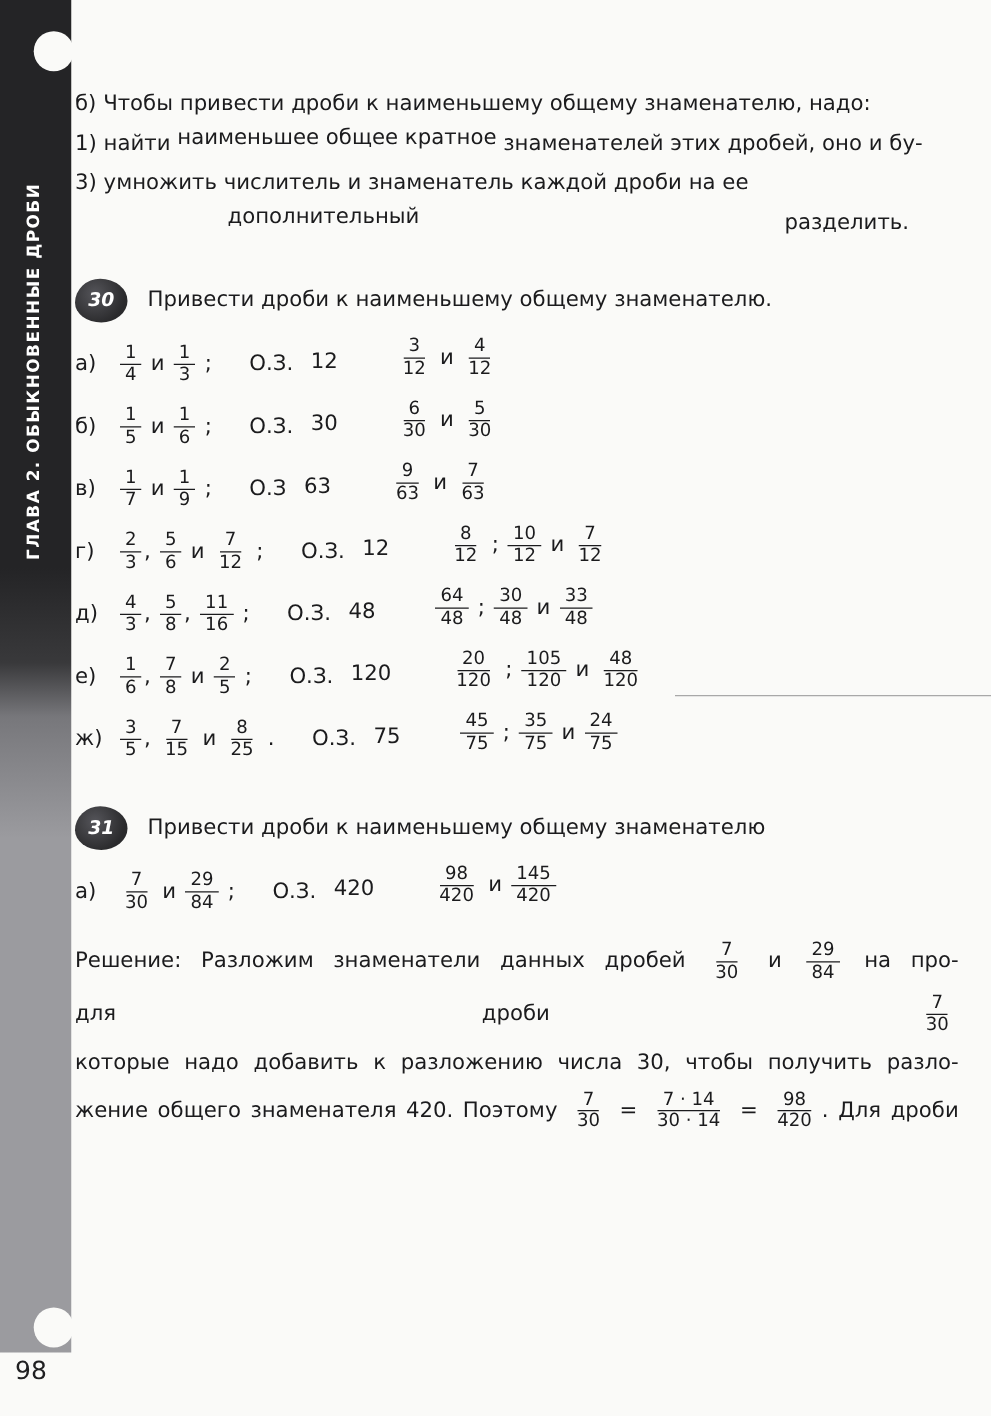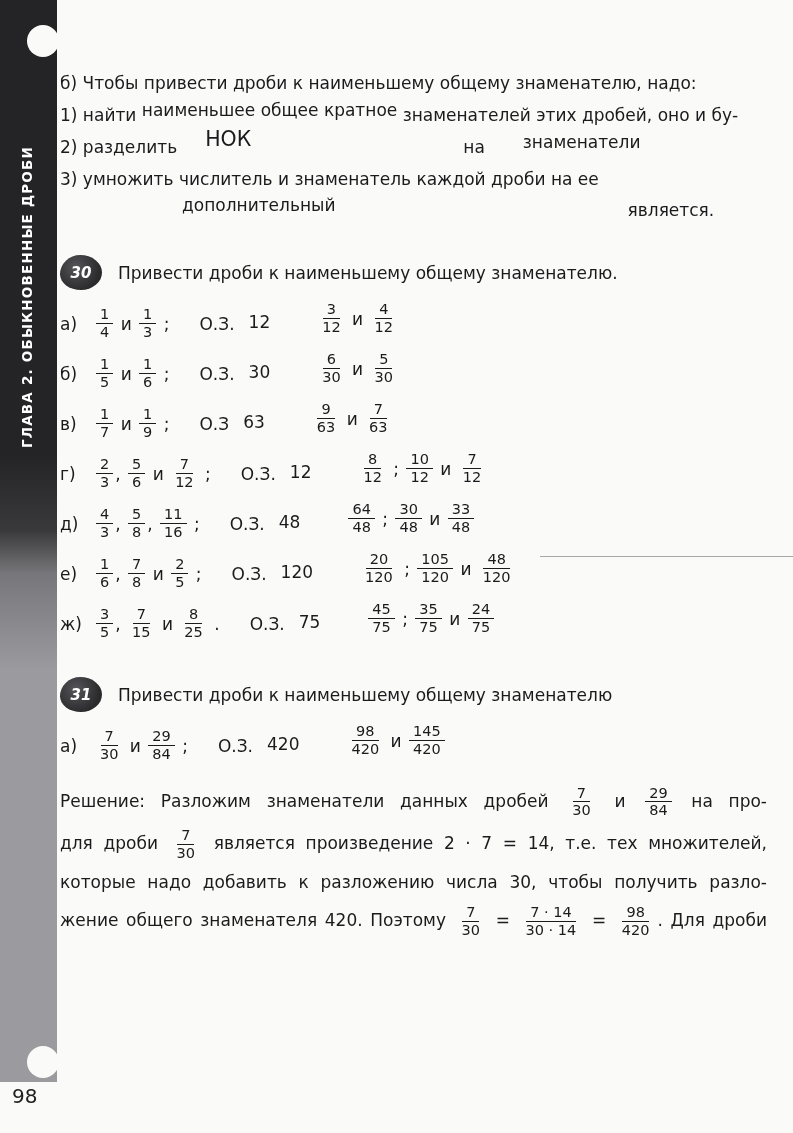--- a/index.html
+++ b/index.html
@@ -101,23 +101,22 @@
 <div class="scan-line"></div>
 
 <div class="page-number">98</div>
 
 <div id="content">
 
   <div id="rule-block">
     <div class="lines">
         <div class="rule-line"><span class="txt">б) Чтобы привести дроби к наименьшему общему знаменателю, надо:</span></div>
         <div class="rule-line"><span class="txt">1) найти </span><span class="fill">наименьшее общее кратное</span><span class="txt"> знаменателей этих дробей, оно и бу-</span></div>
-        <div class="rule-line"><span class="txt">2) разделить</span><span class="gap" style="width: 28px;"></span><span class="fill big">НОК</span><span class="gap" style="width: 212px;"></span><span class="txt">на</span><span class="gap" style="width: 38px;"></span><span class="fill">знаменатели</span></div>
         <div class="rule-line"><span class="txt">3) умножить числитель и знаменатель каждой дроби на ее</span></div>
-        <div class="rule-line"><span class="gap" style="width: 122px;"></span><span class="fill">дополнительный</span><span class="gap" style="width: 292px;"></span><span class="txt">является.</span></div>
+        <div class="rule-line"><span class="gap" style="width: 122px;"></span><span class="fill">дополнительный</span><span class="gap" style="width: 292px;"></span><span class="txt">разделить.</span></div>
       </div>
   </div>
 
   <div class="problem" id="p30">
     <div class="phead">
       <div class="badge">30</div>
       <div class="ptitle">Привести дроби к наименьшему общему знаменателю.</div>
     </div>
     <div class="rows">
         <div class="prow">
@@ -417,21 +416,21 @@
         <div class="sol-line"><span class="txt">Решение: Разложим знаменатели данных дробей </span><span class="frac">
             <span class="fn">7</span>
             <span class="fd">30</span>
           </span><span class="txt"> и </span><span class="frac">
             <span class="fn">29</span>
             <span class="fd">84</span>
           </span><span class="txt"> на про-</span></div>
         <div class="sol-line"><span class="txt">для дроби </span><span class="frac">
             <span class="fn">7</span>
             <span class="fd">30</span>
-          </span><span class="txt"> является произведение 2 · 7 = 14, т.е. тех множителей,</span></div>
+          </span></div>
         <div class="sol-line"><span class="txt">которые надо добавить к разложению числа 30, чтобы получить разло-</span></div>
         <div class="sol-line"><span class="txt">жение общего знаменателя 420. Поэтому </span><span class="frac">
             <span class="fn">7</span>
             <span class="fd">30</span>
           </span><span class="txt"> = </span><span class="frac">
             <span class="fn">7 · 14</span>
             <span class="fd">30 · 14</span>
           </span><span class="txt"> = </span><span class="frac">
             <span class="fn">98</span>
             <span class="fd">420</span>

